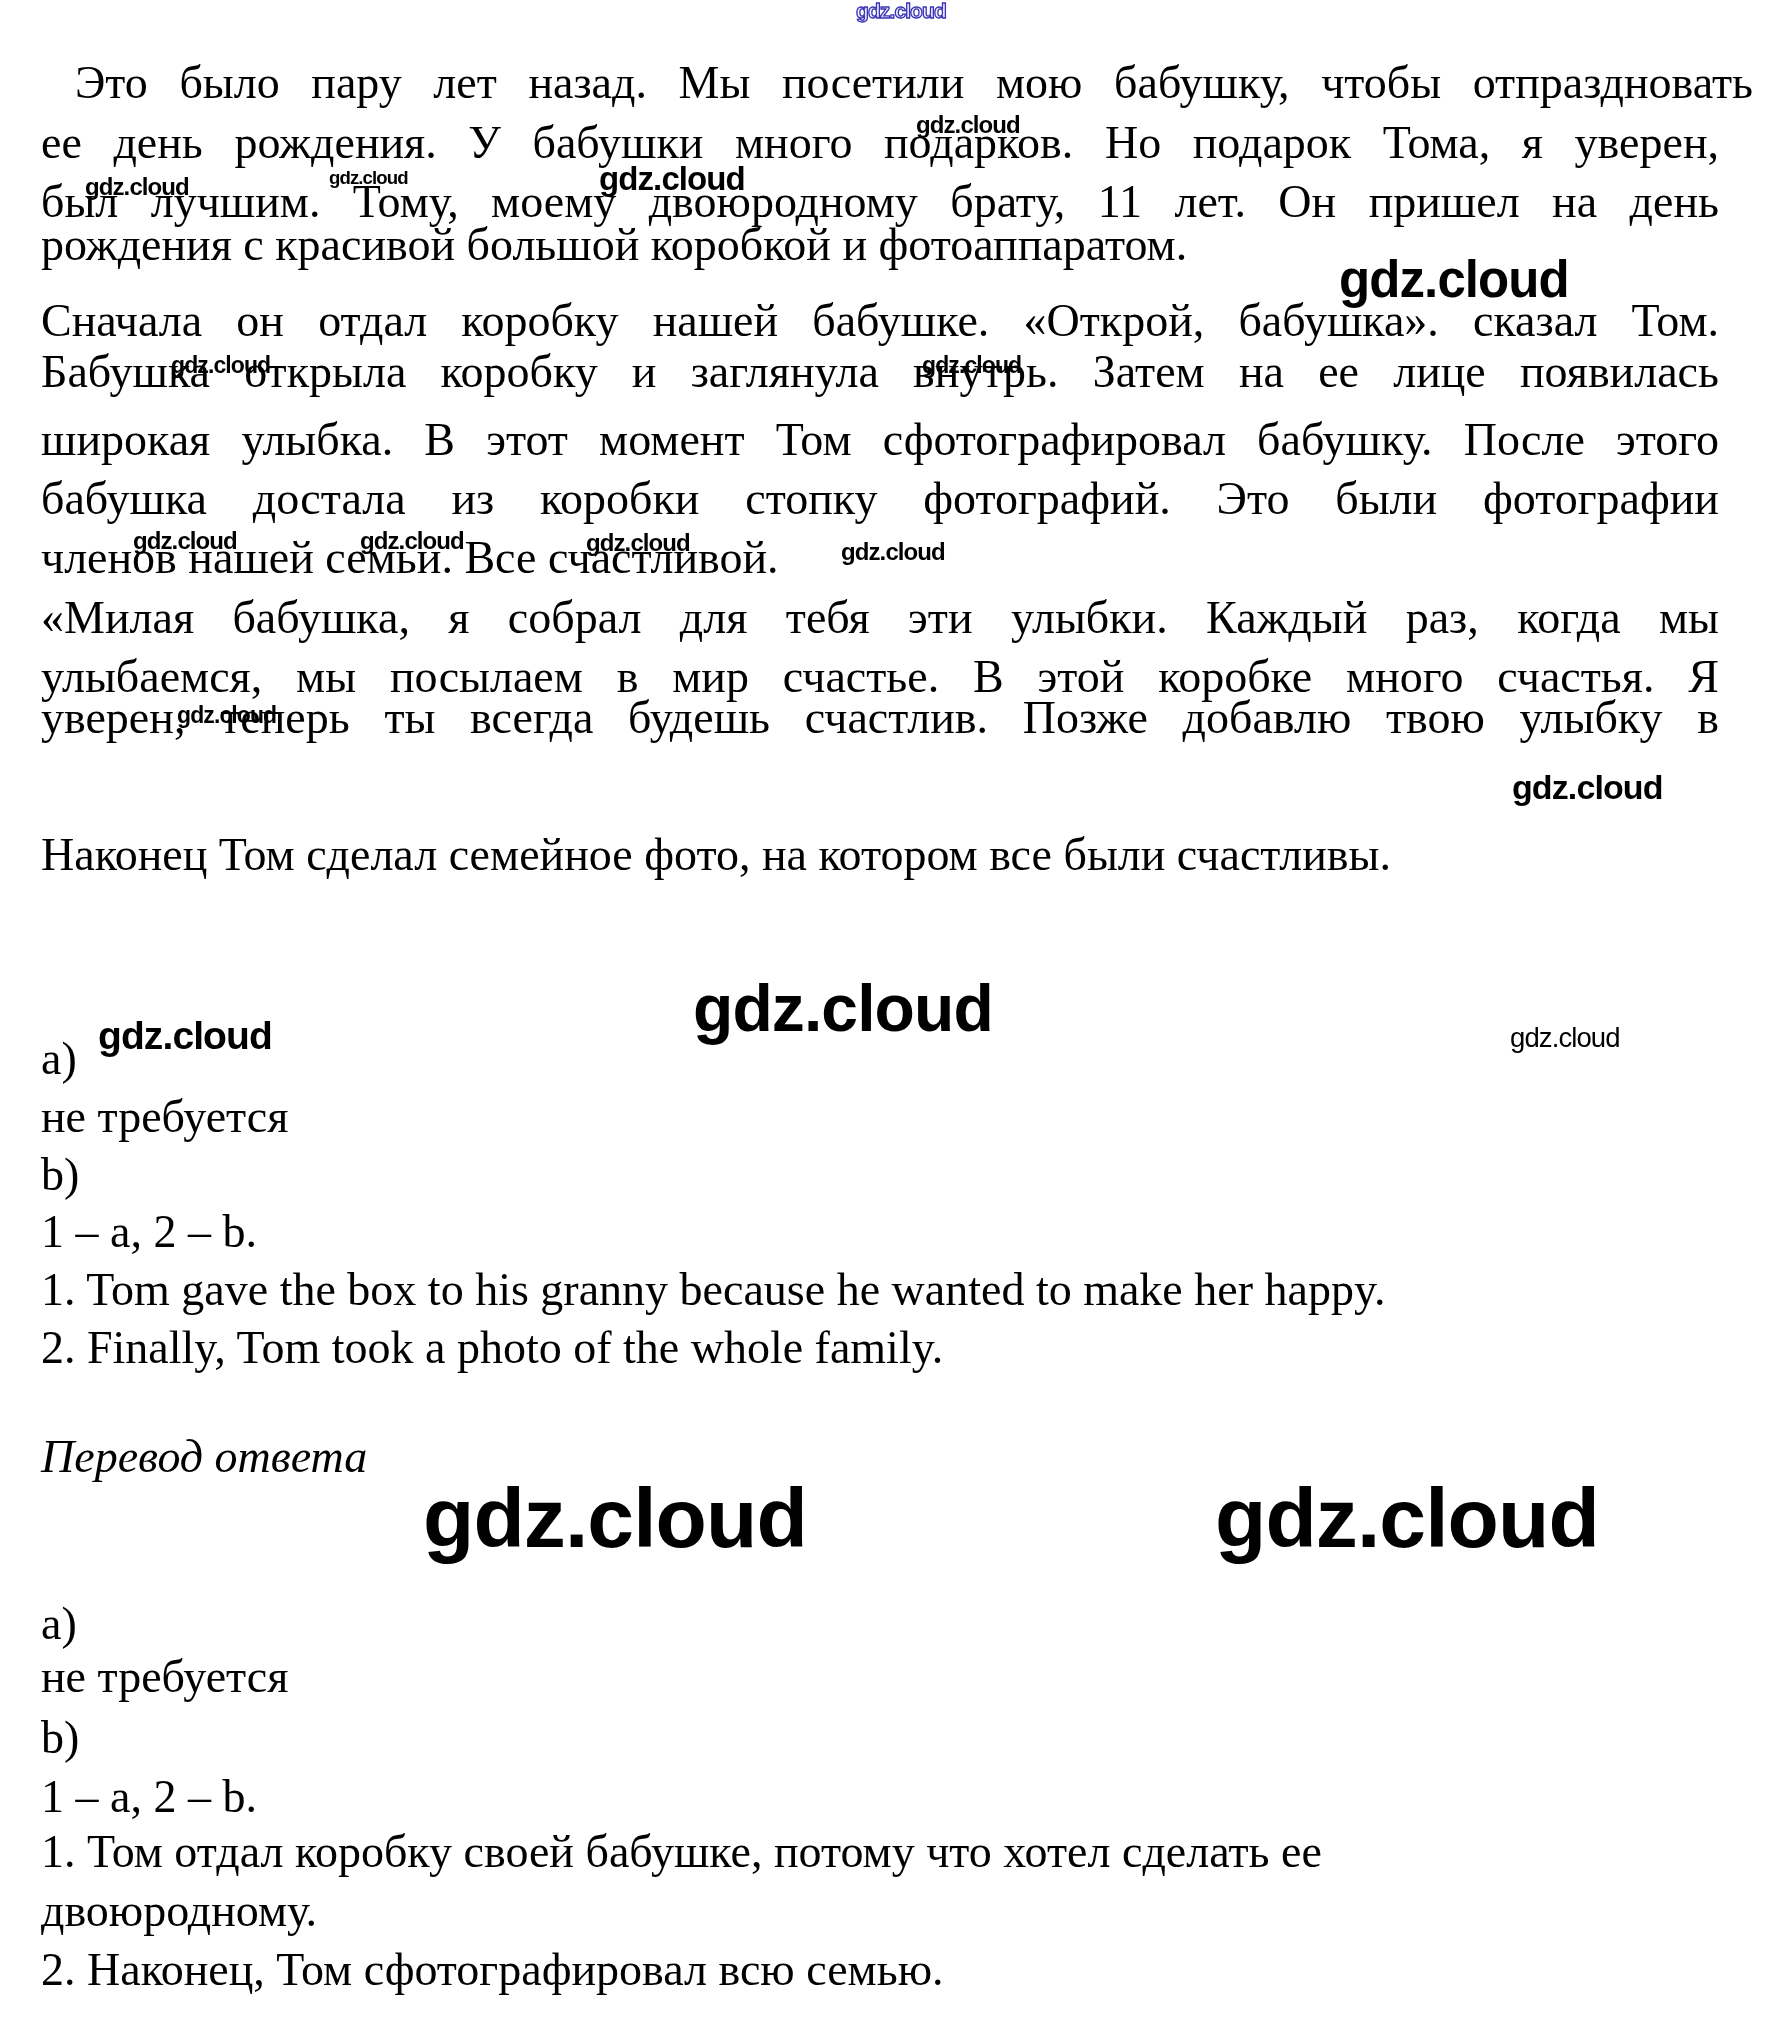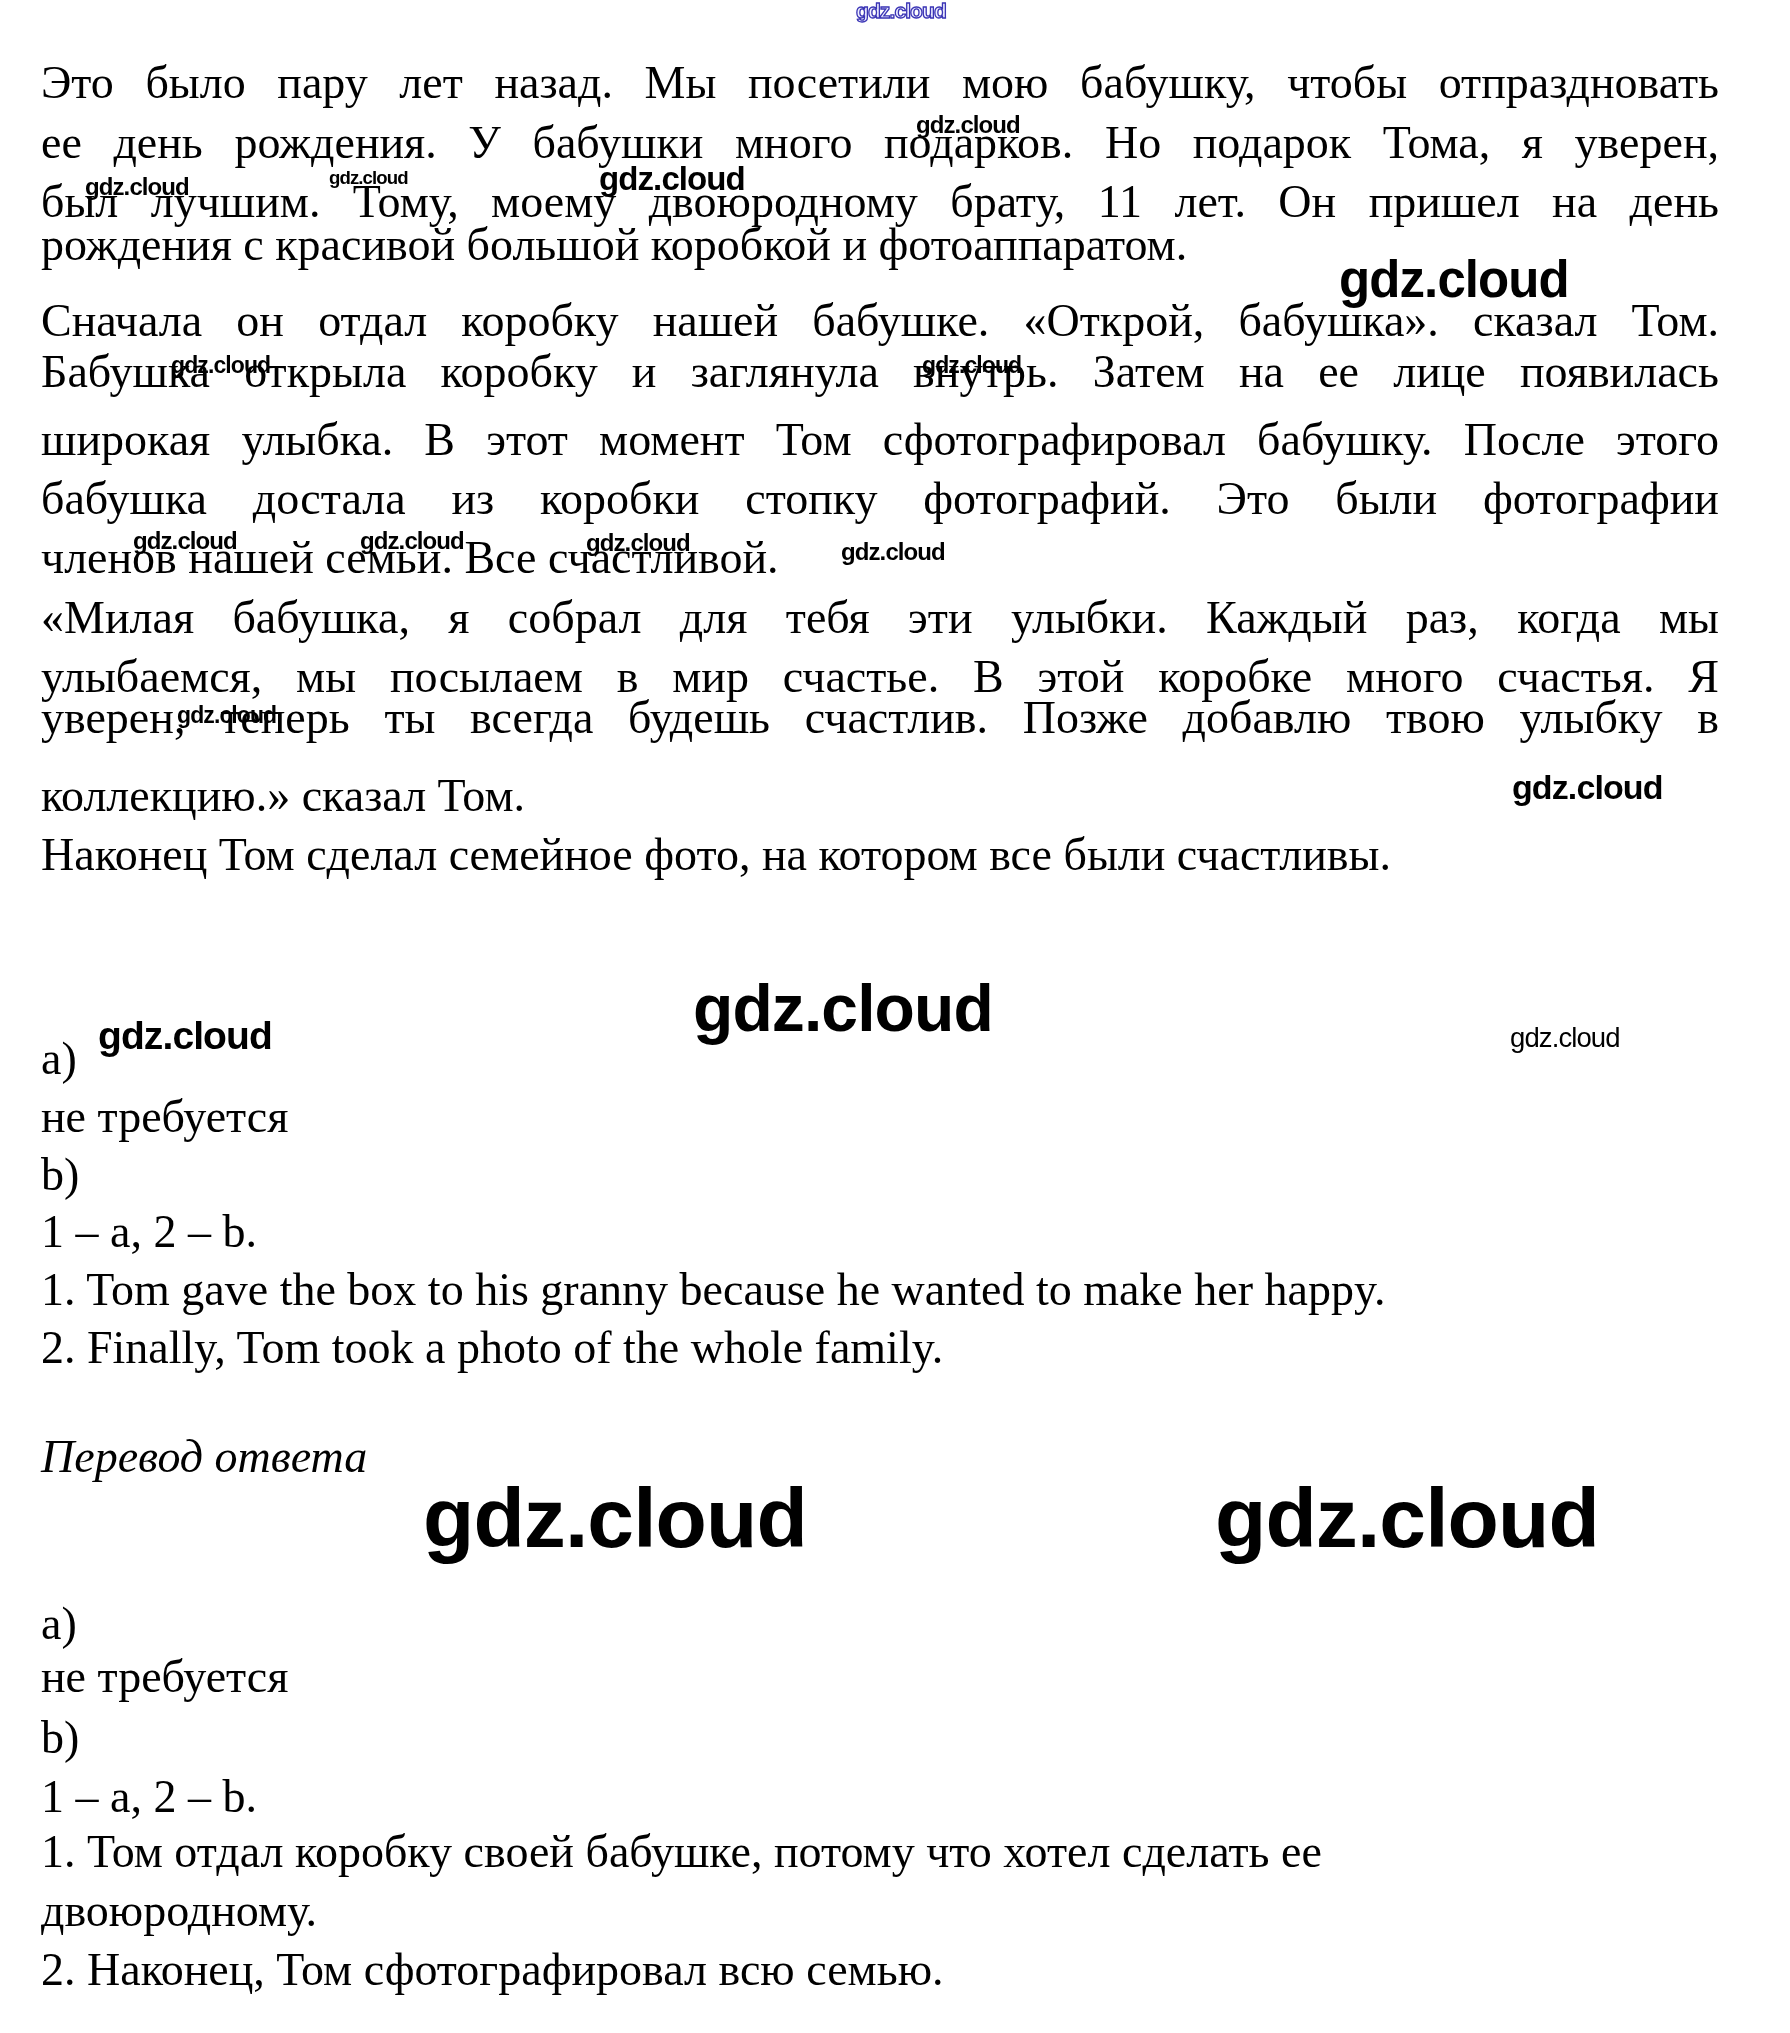--- a/index.html
+++ b/index.html
@@ -43,33 +43,32 @@
     color:#eef;
     -webkit-text-stroke:1.3px #3b35b5;
     text-shadow:0 0 0.9px #3b35b5;
     font-weight:700;
   }
 </style>
 </head>
 <body>
 
 <div id="page">
-    <div class="line j" style="top: 53px;">Это было пару лет назад. Мы посетили мою бабушку, чтобы отпраздновать</div>
+    <div class="line j" style="top: 53px; margin-left: 34px;">Это было пару лет назад. Мы посетили мою бабушку, чтобы отпраздновать</div>
     <div class="line j" style="top: 113px;">ее день рождения. У бабушки много подарков. Но подарок Тома, я уверен,</div>
     <div class="line j" style="top: 172px;">был лучшим. Тому, моему двоюродному брату, 11 лет. Он пришел на день</div>
     <div class="line" style="top: 215px;">рождения с красивой большой коробкой и фотоаппаратом.</div>
     <div class="line j" style="top: 291px;">Сначала он отдал коробку нашей бабушке. «Открой, бабушка». сказал Том.</div>
     <div class="line j" style="top: 342px;">Бабушка открыла коробку и заглянула внутрь. Затем на ее лице появилась</div>
     <div class="line j" style="top: 410px;">широкая улыбка. В этот момент Том сфотографировал бабушку. После этого</div>
     <div class="line j" style="top: 469px;">бабушка достала из коробки стопку фотографий. Это были фотографии</div>
     <div class="line" style="top: 528px;">членов нашей семьи. Все счастливой.</div>
     <div class="line j" style="top: 588px;">«Милая бабушка, я собрал для тебя эти улыбки. Каждый раз, когда мы</div>
     <div class="line j" style="top: 647px;">улыбаемся, мы посылаем в мир счастье. В этой коробке много счастья. Я</div>
     <div class="line j" style="top: 688px;">уверен, теперь ты всегда будешь счастлив. Позже добавлю твою улыбку в</div>
-    <div class="line" style="top: 766px;">коллекцию.» сказал Том.</div>
     <div class="line" style="top: 825px;">Наконец Том сделал семейное фото, на котором все были счастливы.</div>
     <div class="line" style="top: 1029px;">a)</div>
     <div class="line" style="top: 1087px;">не требуется</div>
     <div class="line" style="top: 1145px;">b)</div>
     <div class="line" style="top: 1202px;">1 – a, 2 – b.</div>
     <div class="line" style="top: 1260px;">1. Tom gave the box to his granny because he wanted to make her happy.</div>
     <div class="line" style="top: 1318px;">2. Finally, Tom took a photo of the whole family.</div>
     <div class="line italic" style="top: 1427px;">Перевод ответа</div>
     <div class="line" style="top: 1594px;">a)</div>
     <div class="line" style="top: 1647px;">не требуется</div>

